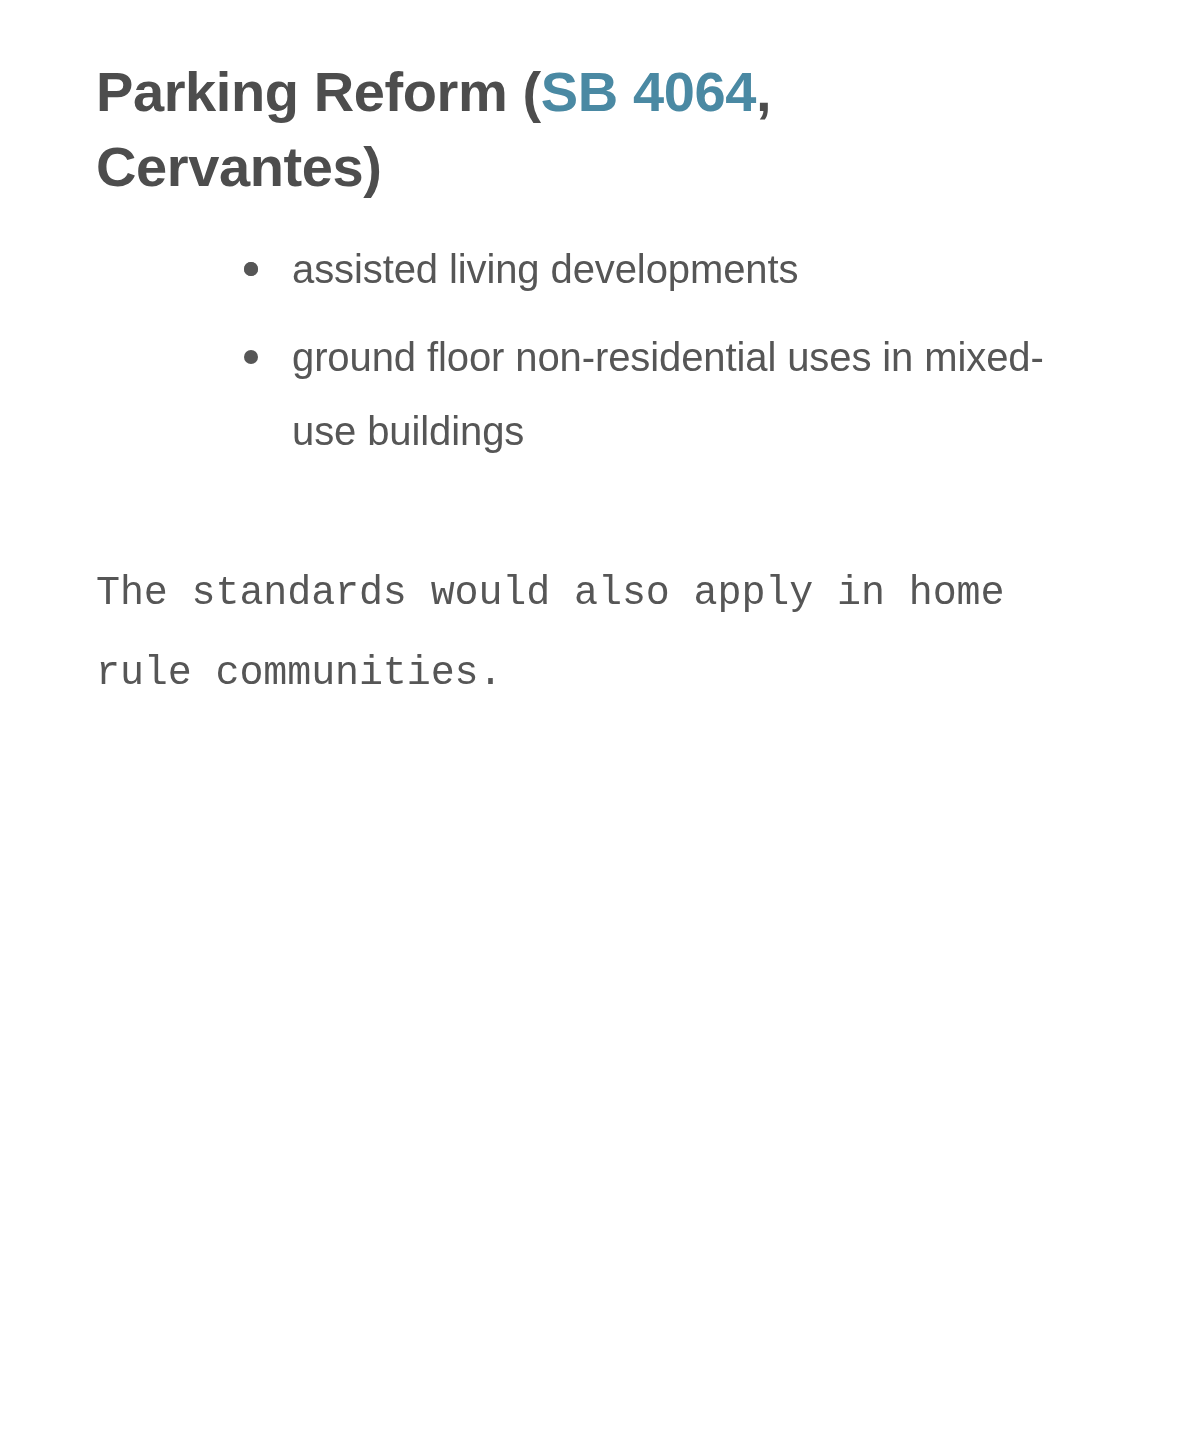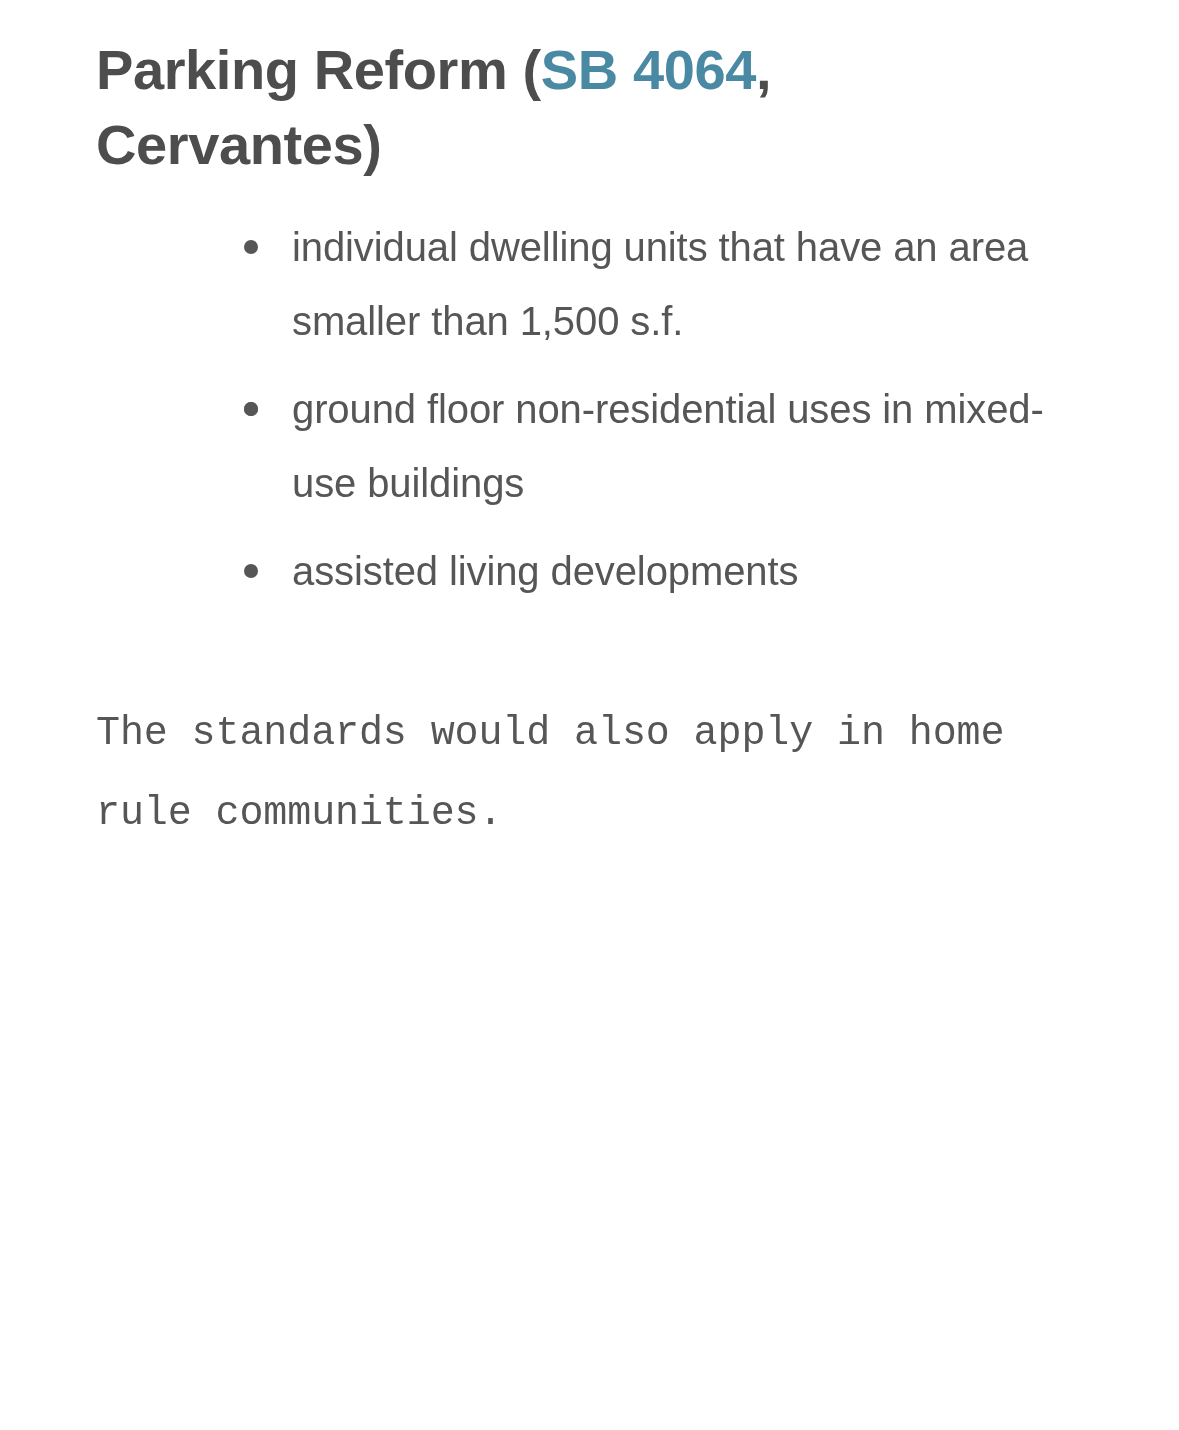--- a/index.html
+++ b/index.html
@@ -20,21 +20,21 @@
     box-sizing: border-box;
     width: 1179px;
     height: 1430px;
     padding: 0 96px;
     background: #ffffff;
   }
 
   
   .article-heading {
     margin: 0;
-    padding-top: 32px;
+    padding-top: 54px;
     font-size: 56px;
     font-weight: 700;
     line-height: 75px;
     letter-spacing: -0.4px;
     color: #4d4d4d;
     max-width: 760px;
   }
 
   .article-heading .bill-link {
     color: #4a89a3;
@@ -99,30 +99,26 @@
 <body>
 
 <div class="page">
 
   <h1 class="article-heading"><span>Parking Reform (</span><a href="#" class="bill-link">SB 4064</a><span>, Cervantes)</span></h1>
 
 
   <ul class="use-list">
     <li class="use-list-item">
       <span class="bullet-marker"></span>
-      <span>individual dwelling units that have an area smaller than 1,500 s.f.</span>
     </li>
     <li class="use-list-item">
       <span class="bullet-marker"></span>
+      <span>assisted living developments</span>
     </li>
     <li class="use-list-item">
       <span class="bullet-marker"></span>
       <span>ground floor non-residential uses in mixed-use buildings</span>
-    </li>
-    <li class="use-list-item">
-      <span class="bullet-marker"></span>
-      <span>assisted living developments</span>
     </li>
   </ul>
 
   <p class="body-paragraph closing-paragraph">The standards would also apply in home rule communities.</p>
 
 </div>
 
 </body></html>

